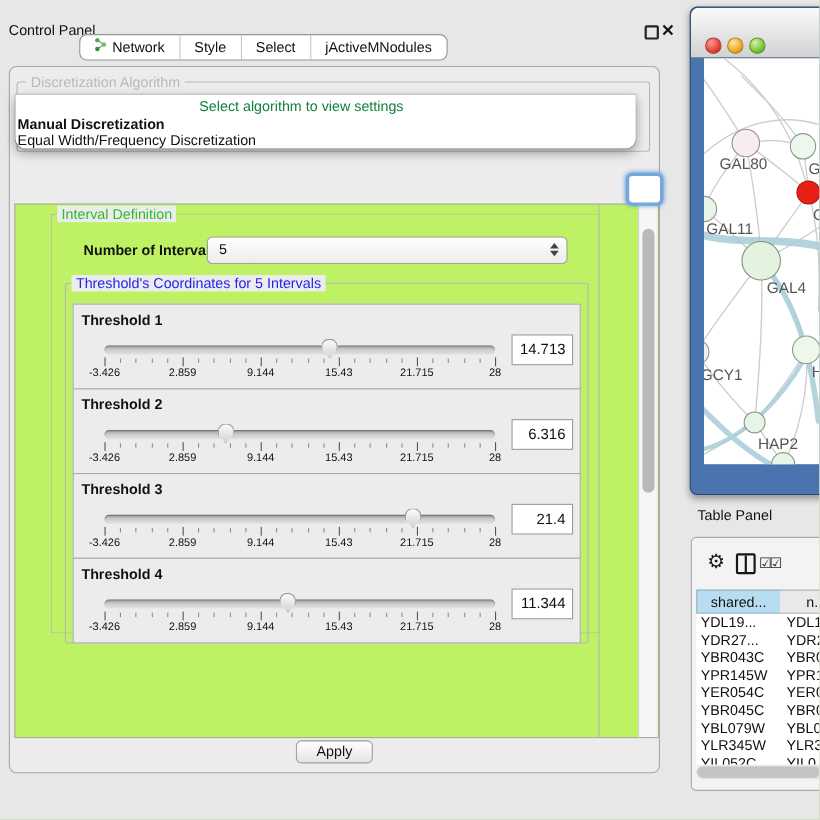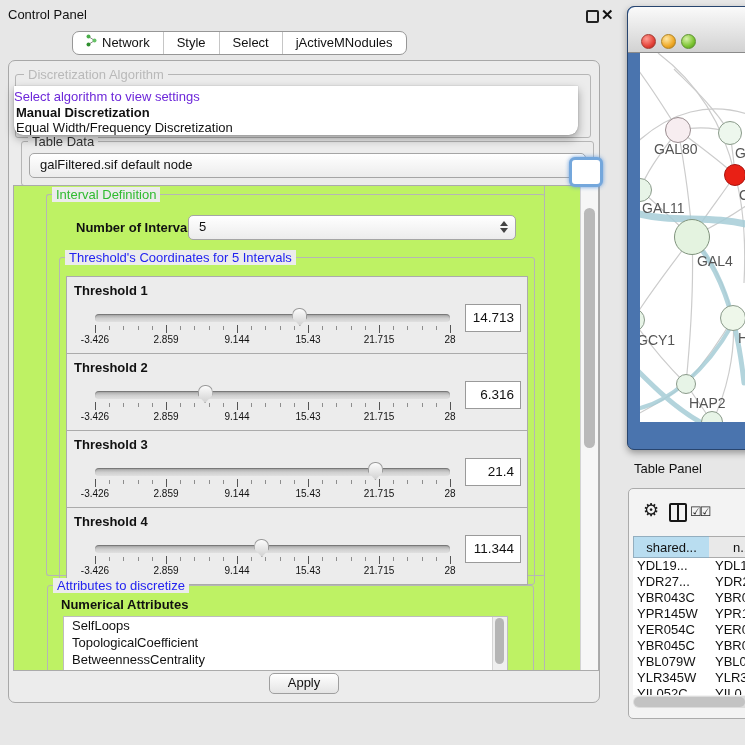--- a/index.html
+++ b/index.html
@@ -1,20 +1,20 @@
 <!DOCTYPE html>
 <html><head>
 <meta charset="utf-8">
 <style>
   html,body{margin:0;padding:0;background:#d8d8d8;}
   .screen{position:relative;width:745px;height:745px;background:#e7e7e7;overflow:hidden;
           font-family:"Liberation Sans",sans-serif;font-size:13px;color:#111;}
 
   
-  .titlebar{position:absolute;left:0;top:3px;width:622px;height:24px;}
+  .titlebar{position:absolute;left:0;top:16px;width:622px;height:24px;}
   .wtitle{position:absolute;left:8px;top:4px;}
   .float-btn{position:absolute;left:586px;top:7px;width:9px;height:9px;border:2px solid #222;border-radius:2px;background:#e7e7e7;}
   .close-btn{position:absolute;left:601px;top:3px;font-weight:bold;font-size:15px;color:#111;}
 
   .tabbar{position:absolute;display:flex;background:#fff;border:1px solid #979797;border-radius:7px;overflow:hidden;height:22px;}
   .tabbar .tab{padding:0 13px;line-height:22px;display:flex;align-items:center;gap:5px;white-space:nowrap;}
   .tabbar .tab + .tab{border-left:1px solid #c6c6c6;}
   .tabbar .tab.sel{background:linear-gradient(#7d7d7d,#656565);color:#dedede;}
   .tabbar .tab.sel{border-left-color:transparent;}
   .tabbar .tab.sel + .tab{border-left-color:transparent;}
@@ -32,21 +32,21 @@
   .spin{position:absolute;right:7px;top:3px;width:9px;height:16px;}
   .spin::before,.spin::after{content:"";position:absolute;left:1px;border-left:4px solid transparent;border-right:4px solid transparent;}
   .spin::before{top:2px;border-bottom:5px solid #444;}
   .spin::after{bottom:2px;border-top:5px solid #444;}
 
   .focus-combo{position:absolute;left:560px;top:96px;width:28px;height:24px;background:#fff;
                border:3px solid #74a7dc;border-radius:6px;box-shadow:0 0 4px rgba(90,150,220,.9);z-index:5;}
 
   .popup{position:absolute;left:14px;top:86px;width:564px;height:49px;background:#fff;
          border-radius:0 0 9px 9px;box-shadow:0 4px 10px rgba(0,0,0,.35),0 0 1px rgba(0,0,0,.4);z-index:60;}
-  .popup .hint{position:absolute;top:3px;left:0;width:520px;color:#6d28d9;}
+  .popup .hint{position:absolute;top:3px;left:0;width:520px;text-align:center;color:#15803d;}
   .popup .opt1{position:absolute;top:19px;left:2px;font-weight:bold;}
   .popup .opt2{position:absolute;top:34px;left:2px;}
 
   .scrollpane{position:absolute;left:4px;top:124px;width:584px;height:484px;border:1px solid #ababab;
               background:#bef264;overflow:hidden;}
   .vline{position:absolute;left:530px;top:0;bottom:0;width:1px;background:#b5b5b5;}
   .vsb{position:absolute;right:0;top:0;bottom:0;width:17px;background:#f6f6f6;border-left:1px solid #d2d2d2;}
   .vsb-thumb{position:absolute;left:3px;top:22px;width:11px;height:240px;background:#b9b9b9;border-radius:6px;}
 
   .bold{font-weight:bold;}
@@ -138,27 +138,20 @@
       </div>
     </div>
 
   <div class="outerpanel">
 
     <div class="group" style="left:6px;top:13px;width:574px;height:62px;">
       <span class="gtitle" style="color:#b9b9b9;">Discretization Algorithm</span>
     </div>
     <div class="focus-combo"></div>
 
-    <div class="group" style="left:12px;top:80px;width:571px;height:43px;">
-      <span class="gtitle" style="left:6px;color:#333;">Table Data</span>
-      <div class="combo" style="left:7px;top:11px;right:7px;height:23px;">
-        <span>galFiltered.sif default node</span>
-        <span class="spin"></span>
-      </div>
-    </div>
 
     <div class="scrollpane">
       <div class="vline"></div>
 
       <div class="group" style="left:32px;top:8px;width:498px;height:380px;border-right:none;">
         <span class="gtitle" style="left:5px;color:#2fbb2f;">Interval Definition</span>
         <span class="bold" style="position:absolute;left:29px;top:25px;">Number of Intervals</span>
         <div class="combo" style="left:141px;top:20px;width:316px;height:23px;">
           <span>5</span>
           <span class="spin"></span>
@@ -343,34 +336,20 @@
                     <span style="left: 80%;">21.715</span>
                     <span style="left: 100%;">28</span>
                   </div>
     </div>
     <div class="t-value">11.344</div>
   </div>
 </div>
         </div>
       </div>
 
-      <div class="group" style="left:33px;top:399px;width:485px;height:120px;">
-        <span class="gtitle" style="left:5px;color:#2323f0;">Attributes to discretize</span>
-        <span class="bold" style="position:absolute;left:13px;top:11px;">Numerical Attributes</span>
-        <div class="listbox">
-          <div>
-              <div class="li">SelfLoops</div>
-              <div class="li">TopologicalCoefficient</div>
-              <div class="li">BetweennessCentrality</div>
-            </div>
-          <div class="lsb">
-              <div class="lsb-thumb"></div>
-            </div>
-        </div>
-      </div>
 
       <div class="vsb">
         <div class="vsb-thumb"></div>
       </div>
     </div>
 
     <div class="applybtn">Apply</div>
   </div>
 
 

